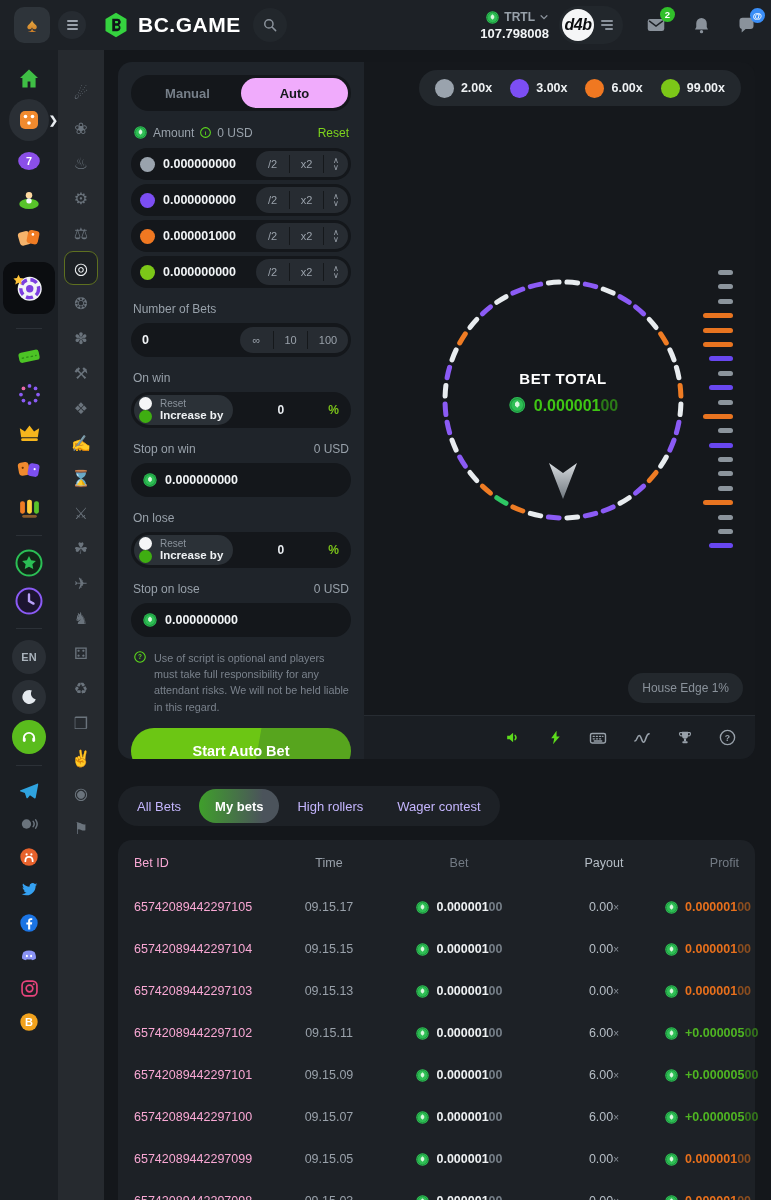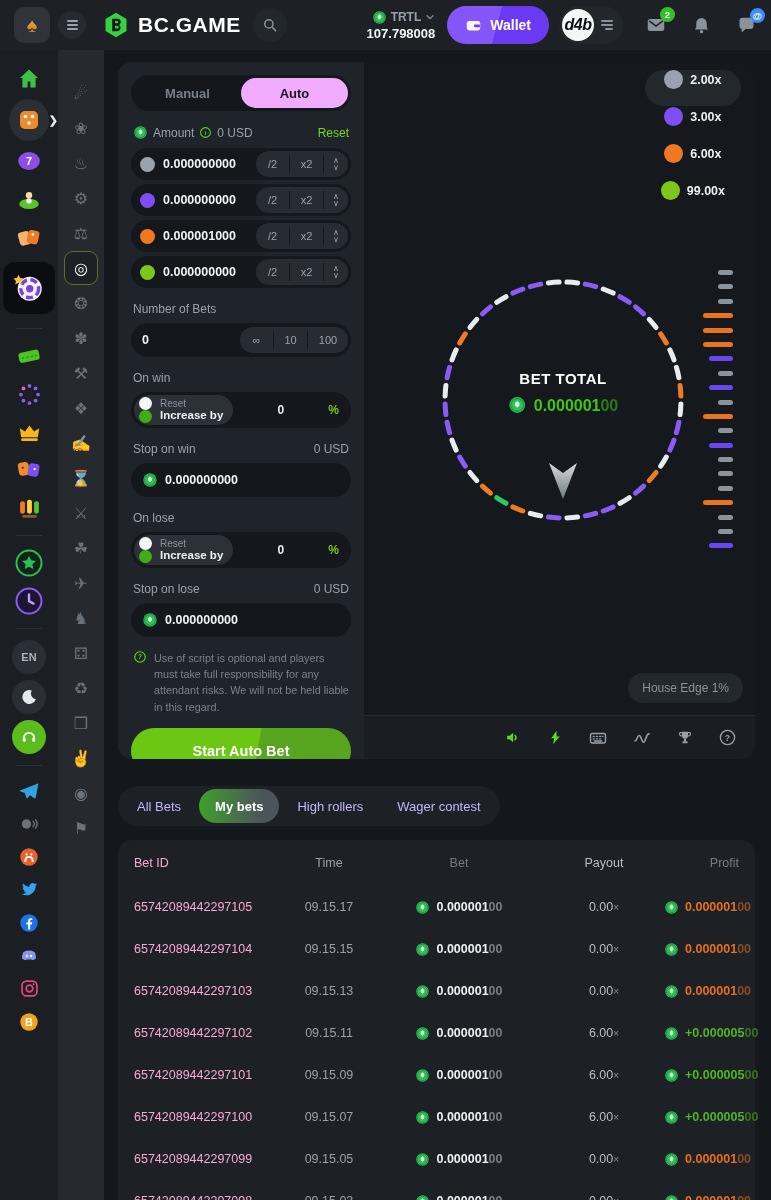--- a/index.html
+++ b/index.html
@@ -95,21 +95,21 @@
   .cond-val { flex:1; text-align:center; font-size:12px; font-weight:bold; color:#e8ecf0; }
   .pct { color:#7cc41a; font-size:12px; font-weight:bold; }
 
   .disclaimer { display:flex; gap:7px; margin:13px 2px 0; font-size:10.8px; line-height:1.5; color:#7a828c; }
   .start-btn { margin-top:13px; width:100%; height:46px; border:none; border-radius:23px; cursor:pointer;
       background:linear-gradient(100deg,#6cc614 0 57%,#57a51e 57.4% 100%);
       color:#fff; font-size:14.5px; font-weight:bold; font-family:inherit; }
 
   
   .legend { position:absolute; top:8px; right:14px; height:36px; background:#23282d; border-radius:18px;
-            display:flex; align-items:center; gap:18px; padding:0 16px;flex-direction:column; }
+            display:flex; align-items:center; gap:18px; padding:0 16px; }
   .chip { display:flex; align-items:center; gap:7px; cursor:pointer; }
   .chip-dot { width:19px; height:19px; border-radius:50%; }
   .chip-label { font-size:12.5px; font-weight:bold; color:#eef1f3; }
 
   .wheel-svg { position:absolute; left:69px; top:208px; }
   .bet-total { position:absolute; left:199px; top:330px; transform:translate(-50%,-50%); text-align:center; }
   .bt-label { font-size:15px; font-weight:bold; letter-spacing:.5px; color:#fff; }
   .bt-value { display:flex; align-items:center; justify-content:center; gap:7px; margin-top:9px; }
   .bt-num { font-size:16px; font-weight:bold; color:#3fc514; }
   .bt-num .dim { color:#2b7a17; }
@@ -185,29 +185,20 @@
           </svg>
         </span>
       <span>TRTL</span>
       <svg width="10" height="10" viewBox="0 0 24 24">
           <path d="M5 9l7 7 7-7" stroke="#8a929b" stroke-width="3" fill="none" stroke-linecap="round"></path>
         </svg>
     </div>
     <div class="cur-bal">107.798008</div>
   </div>
 
-  <button class="wallet-btn">
-    <span>
-      <svg width="17" height="17" viewBox="0 0 24 24">
-          <rect x="2.5" y="5.5" width="19" height="13.5" rx="3.5" fill="#f2f4f8"></rect>
-          <path d="M14.5 10.5H21v4h-6.5a2 2 0 0 1 0-4z" fill="#6a3af2"></path>
-        </svg>
-    </span>
-    <span>Wallet</span>
-  </button>
 
   <div class="promo-pill">
     <div class="promo-circle">d4b</div>
     <div class="promo-burger">
         <i></i>
         <i></i>
         <i></i>
       </div>
   </div>
 

